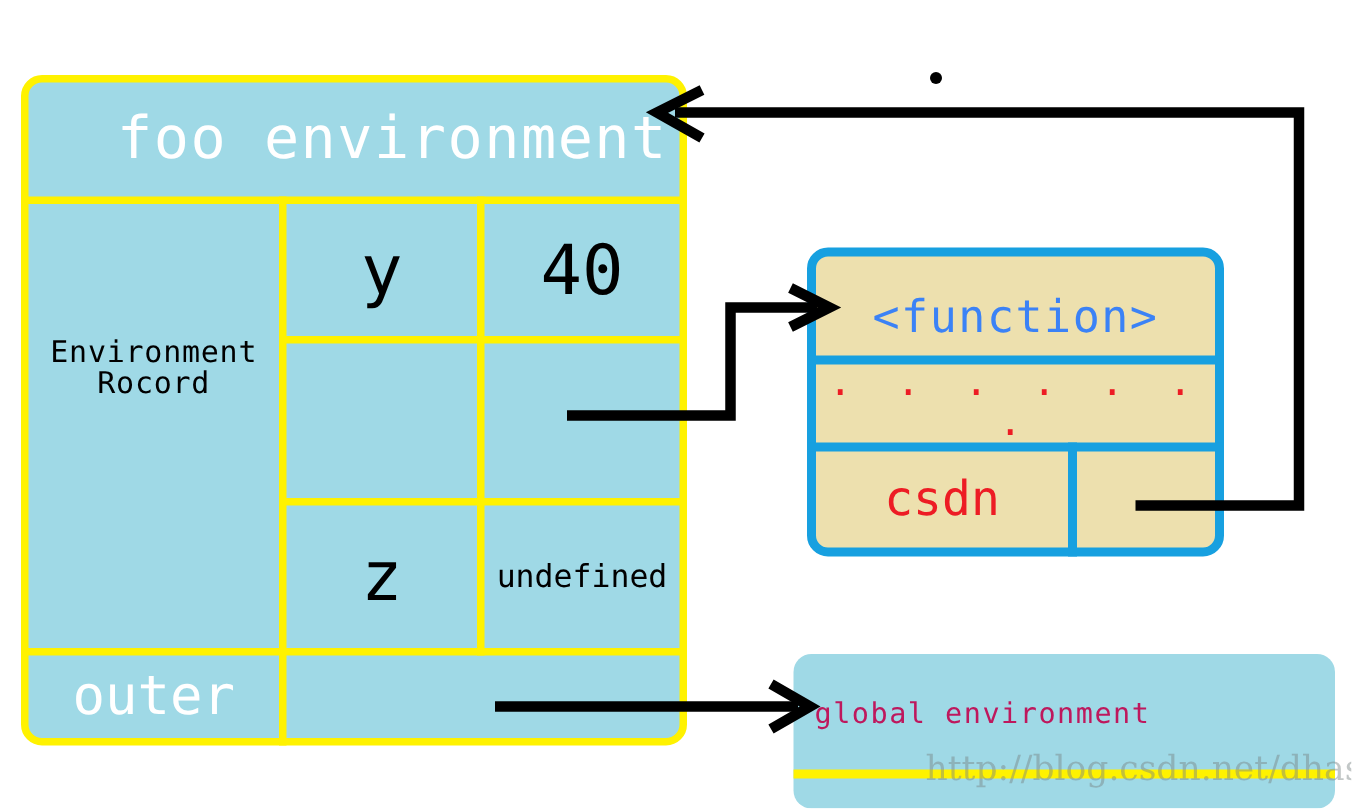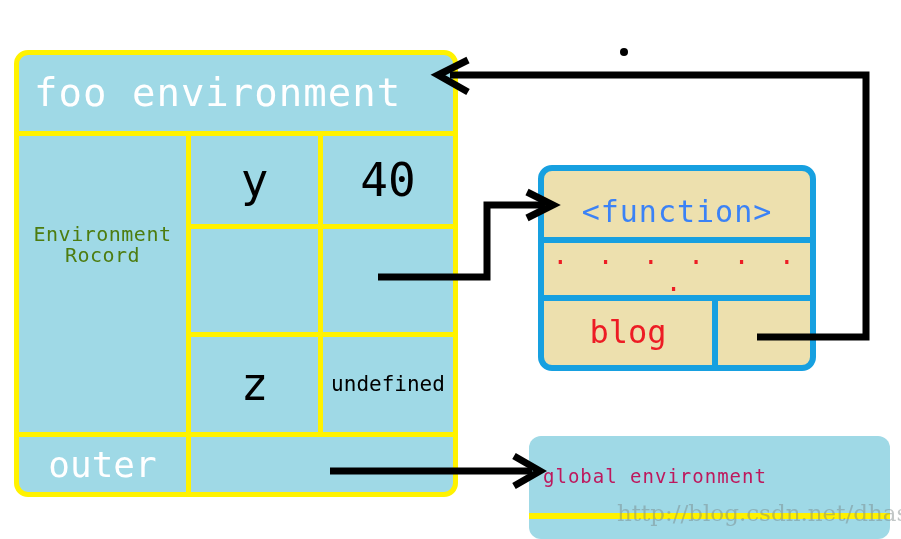--- a/index.html
+++ b/index.html
@@ -51,29 +51,29 @@
 
   #foo-title {
     left: 14px;
     top: 55px;
     width: 444px;
     height: 76px;
     color: #ffffff;
     font-size: 39px;
     letter-spacing: 1px;
     justify-content: flex-start;
-    padding-left: 20px;
+    padding-left: 64px;
   }
 
   #env-record {
     left: 19px;
     top: 136px;
     width: 167px;
     height: 217px;
-    color: #4d7c0f;
+    color: #000000;
     font-size: 20px;
     flex-direction: column;
     letter-spacing: 0.5px;
   }
 
   #cell-y-key   { left: 191px; top: 136px; width: 127px; height: 88px; font-size: 46px; color: #000; }
   #cell-y-val   { left: 323px; top: 136px; width: 130px; height: 88px; font-size: 46px; color: #000; }
   #cell-bar-key { left: 191px; top: 229px; width: 127px; height: 103px; font-size: 46px; color: #000; }
   #cell-bar-val { left: 323px; top: 229px; width: 130px; height: 103px; }
   #cell-z-key   { left: 191px; top: 337px; width: 127px; height: 95px; font-size: 46px; color: #000; }
@@ -217,21 +217,21 @@
   <div class="cell" id="cell-z-val">undefined</div>
   <div class="cell" id="cell-outer-val"></div>
 
   <div id="fn-box"></div>
   <div class="fn-line-h" style="left:538px; top:237px; width:278px;"></div>
   <div class="fn-line-h" style="left:538px; top:295px; width:278px;"></div>
   <div class="fn-line-v" style="left:712px; top:295px; height:76px;"></div>
 
   <div class="cell" id="fn-label">&lt;function&gt;</div>
   <div class="cell" id="fn-dots">. . . . . . .</div>
-  <div class="cell" id="fn-scope-key">blog</div>
+  <div class="cell" id="fn-scope-key">csdn</div>
   <div class="cell" id="fn-scope-val"></div>
 
   <div id="global-env"></div>
   <div class="cell" id="global-label">global environment</div>
   <div id="watermark-bar"></div>
   <div id="watermark-text">http://blog.csdn.net/dhassa</div>
 
   <svg id="wires" viewBox="0 0 901 539">
 
     <g>

